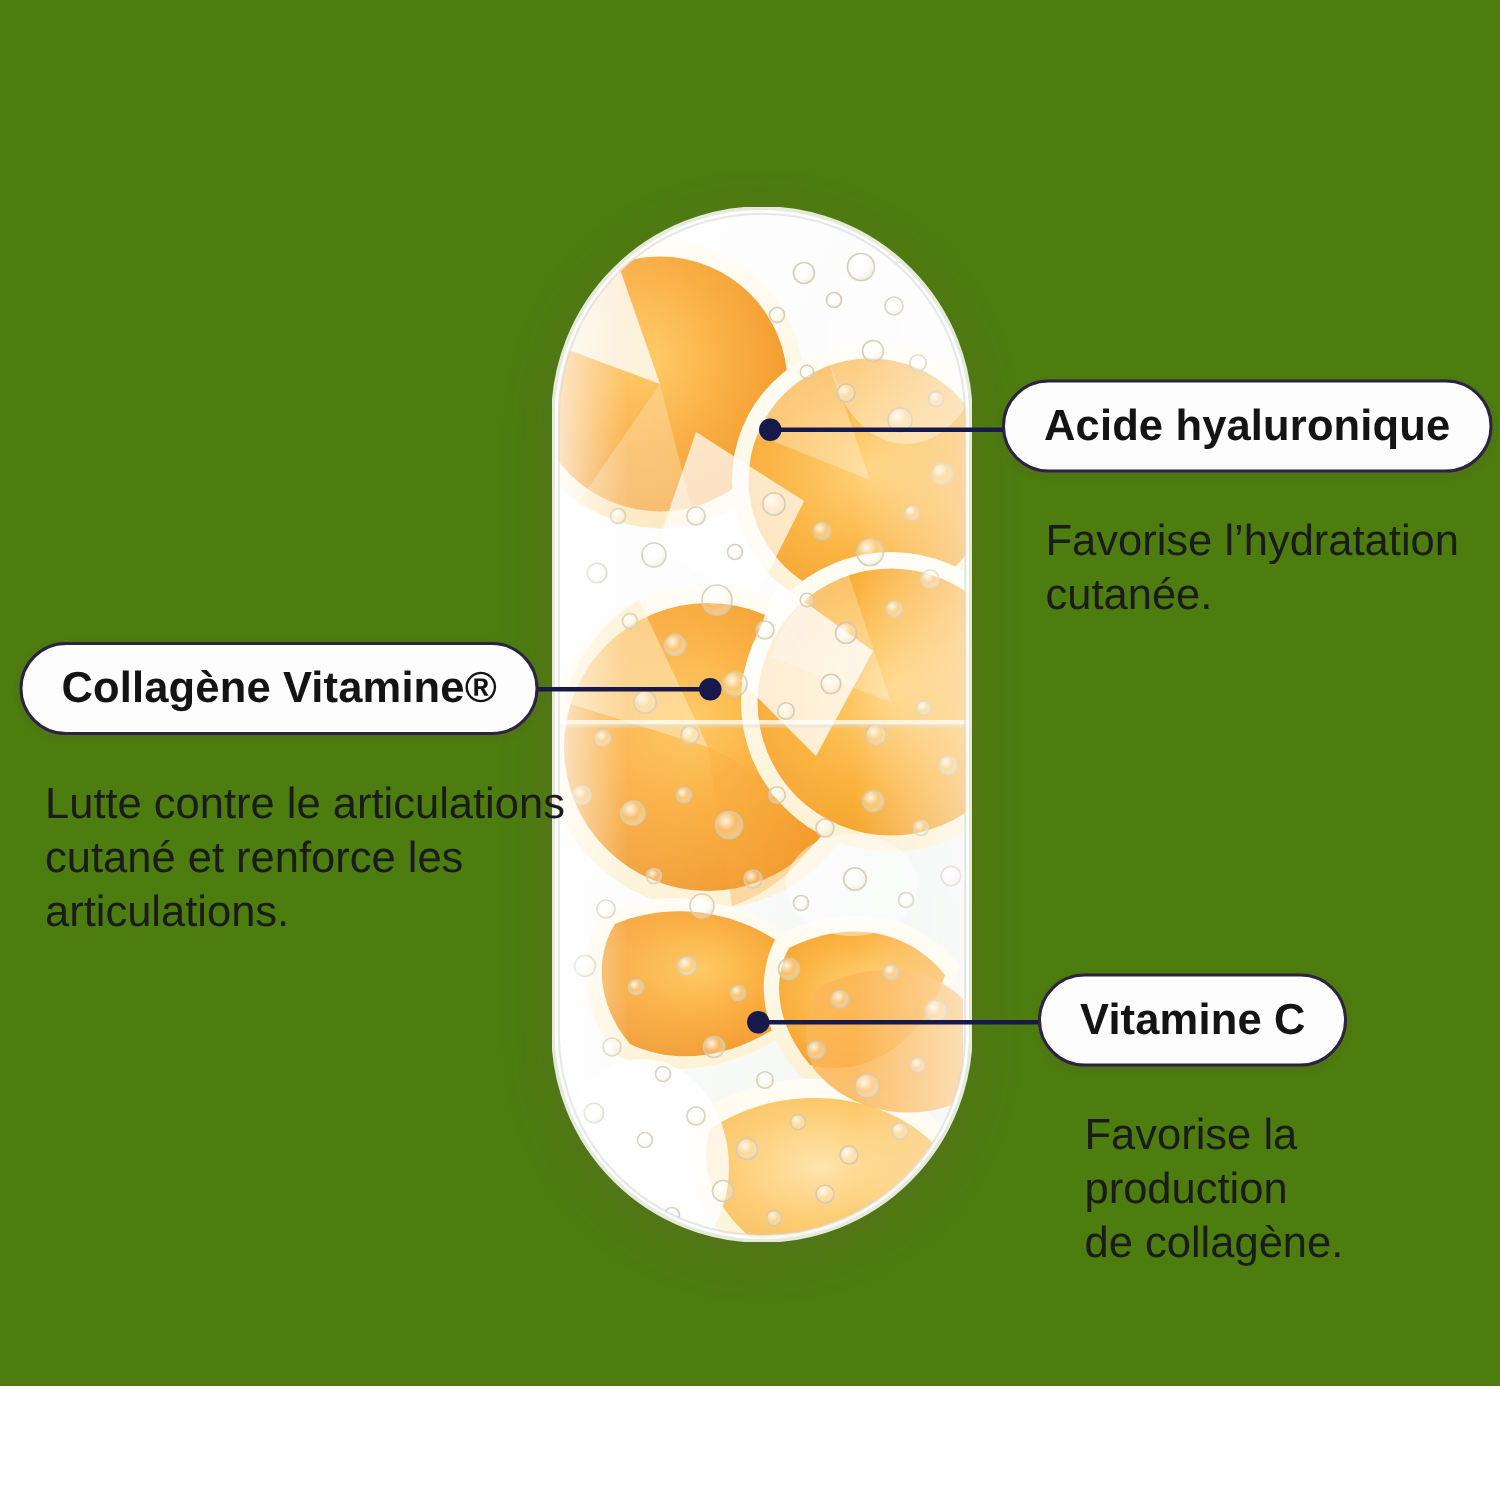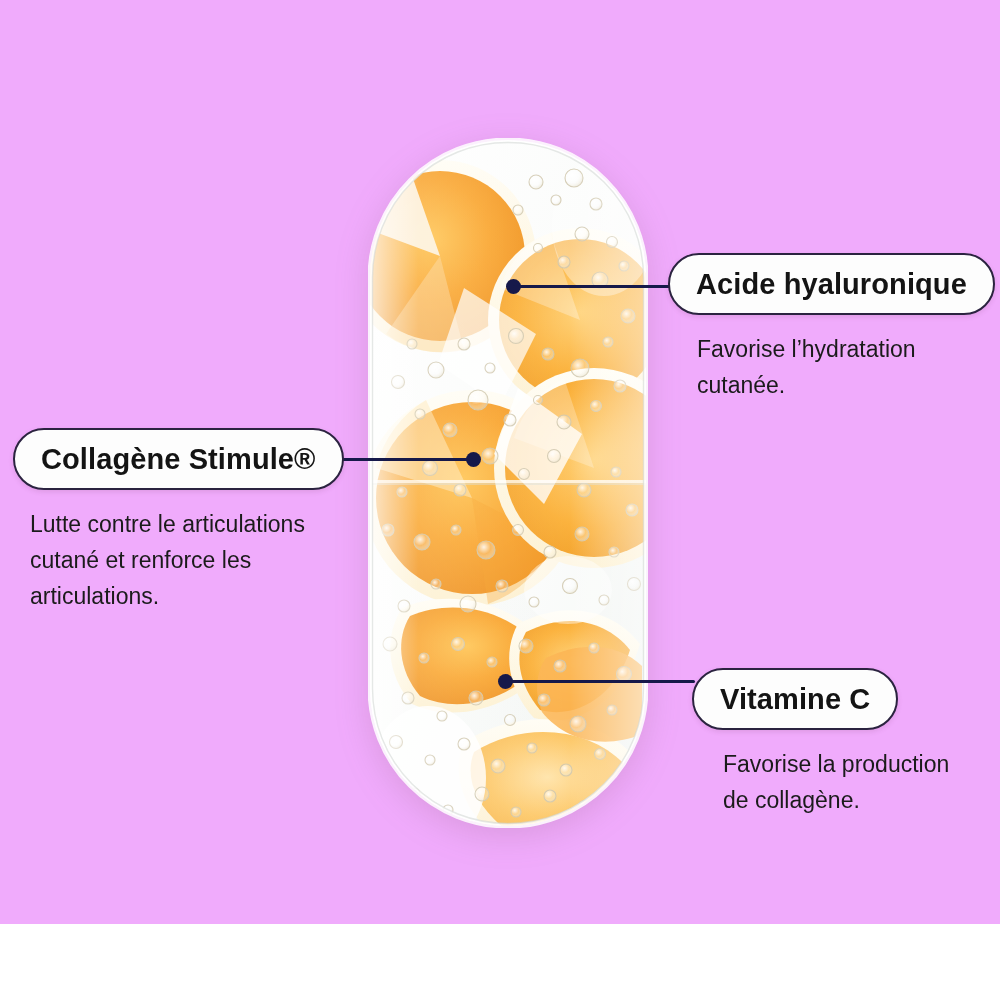--- a/index.html
+++ b/index.html
@@ -10,21 +10,21 @@
     width: 1000px;
     height: 1000px;
     overflow: hidden;
     font-family: "Liberation Sans", sans-serif;
   }
 
   #stage {
     position: relative;
     width: 1000px;
     height: 924px;
-    background: #f0abfc;
+    background: #4d7c0f;
   }
 
   
   #capsule-wrap {
     position: absolute;
     left: 368px;
     top: 138px;
     width: 280px;
     height: 690px;
   }
@@ -67,34 +67,34 @@
     padding: 0 26px;
     font-weight: bold;
     font-size: 29px;
     line-height: 1;
     color: #141414;
     letter-spacing: 0.1px;
     white-space: nowrap;
     box-shadow: 0 2px 5px rgba(110, 60, 85, 0.14);
   }
   .desc {
-    margin-top: 16px;
-    font-size: 23px;
+    margin-top: 28px;
+    font-size: 29px;
     line-height: 36px;
     color: #1b1b1b;
     white-space: pre-line;
   }
 
   #callout-hyaluronic { left: 668px; top: 253px; }
   #callout-hyaluronic .desc { margin-left: 29px; }
 
   #callout-collagen { left: 13px; top: 428px; }
   #callout-collagen .desc { margin-left: 17px; }
 
-  #callout-vitc { left: 692px; top: 668px; }
+  #callout-vitc { left: 692px; top: 649px; }
   #callout-vitc .desc { margin-left: 31px; }
 </style>
 </head>
 <body>
 
 <div id="stage">
 
   <div id="capsule-wrap">
     <svg id="capsule-svg" viewBox="0 0 280 690" preserveAspectRatio="none">
       <defs>
@@ -306,21 +306,21 @@
   <div class="marker-dot" style="left:498px; top:674px;"></div>
   <div class="connector" style="left:505px; top:680px; width:190px;"></div>
 
   <div class="callout" id="callout-hyaluronic">
     <div class="pill">Acide hyaluronique</div>
     <div class="desc">Favorise l’hydratation
 cutanée.</div>
   </div>
 
   <div class="callout" id="callout-collagen">
-    <div class="pill">Collagène Stimule®</div>
+    <div class="pill">Collagène Vitamine®</div>
     <div class="desc">Lutte contre le articulations
 cutané et renforce les
 articulations.</div>
   </div>
 
   <div class="callout" id="callout-vitc">
     <div class="pill">Vitamine C</div>
     <div class="desc">Favorise la production
 de collagène.</div>
   </div>

